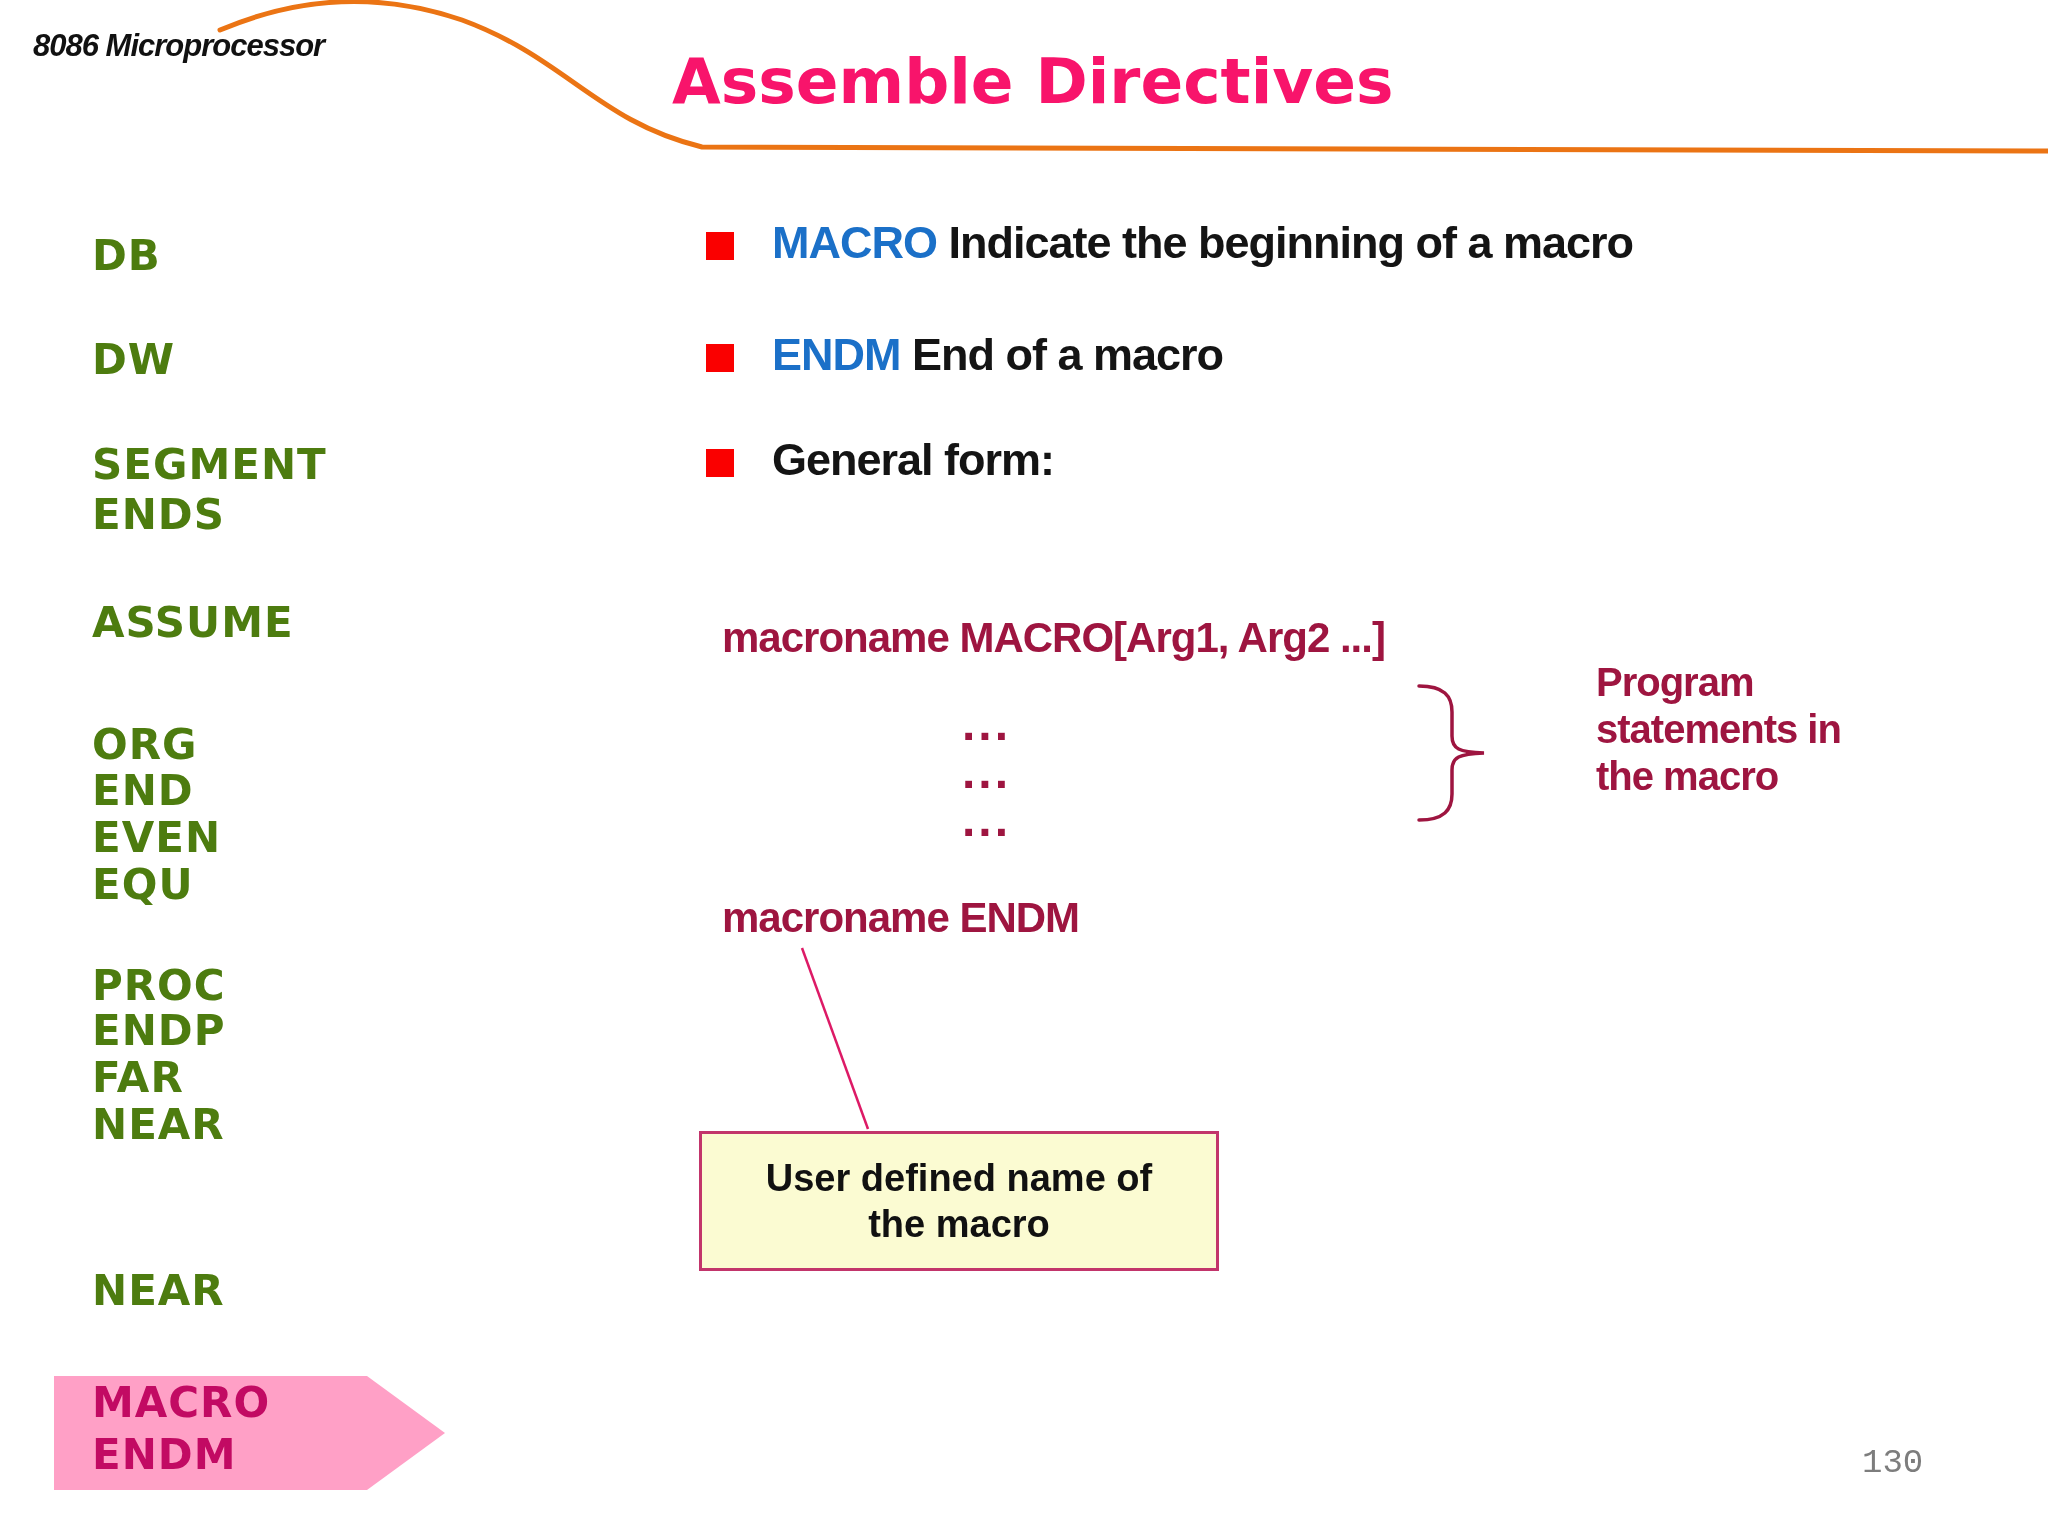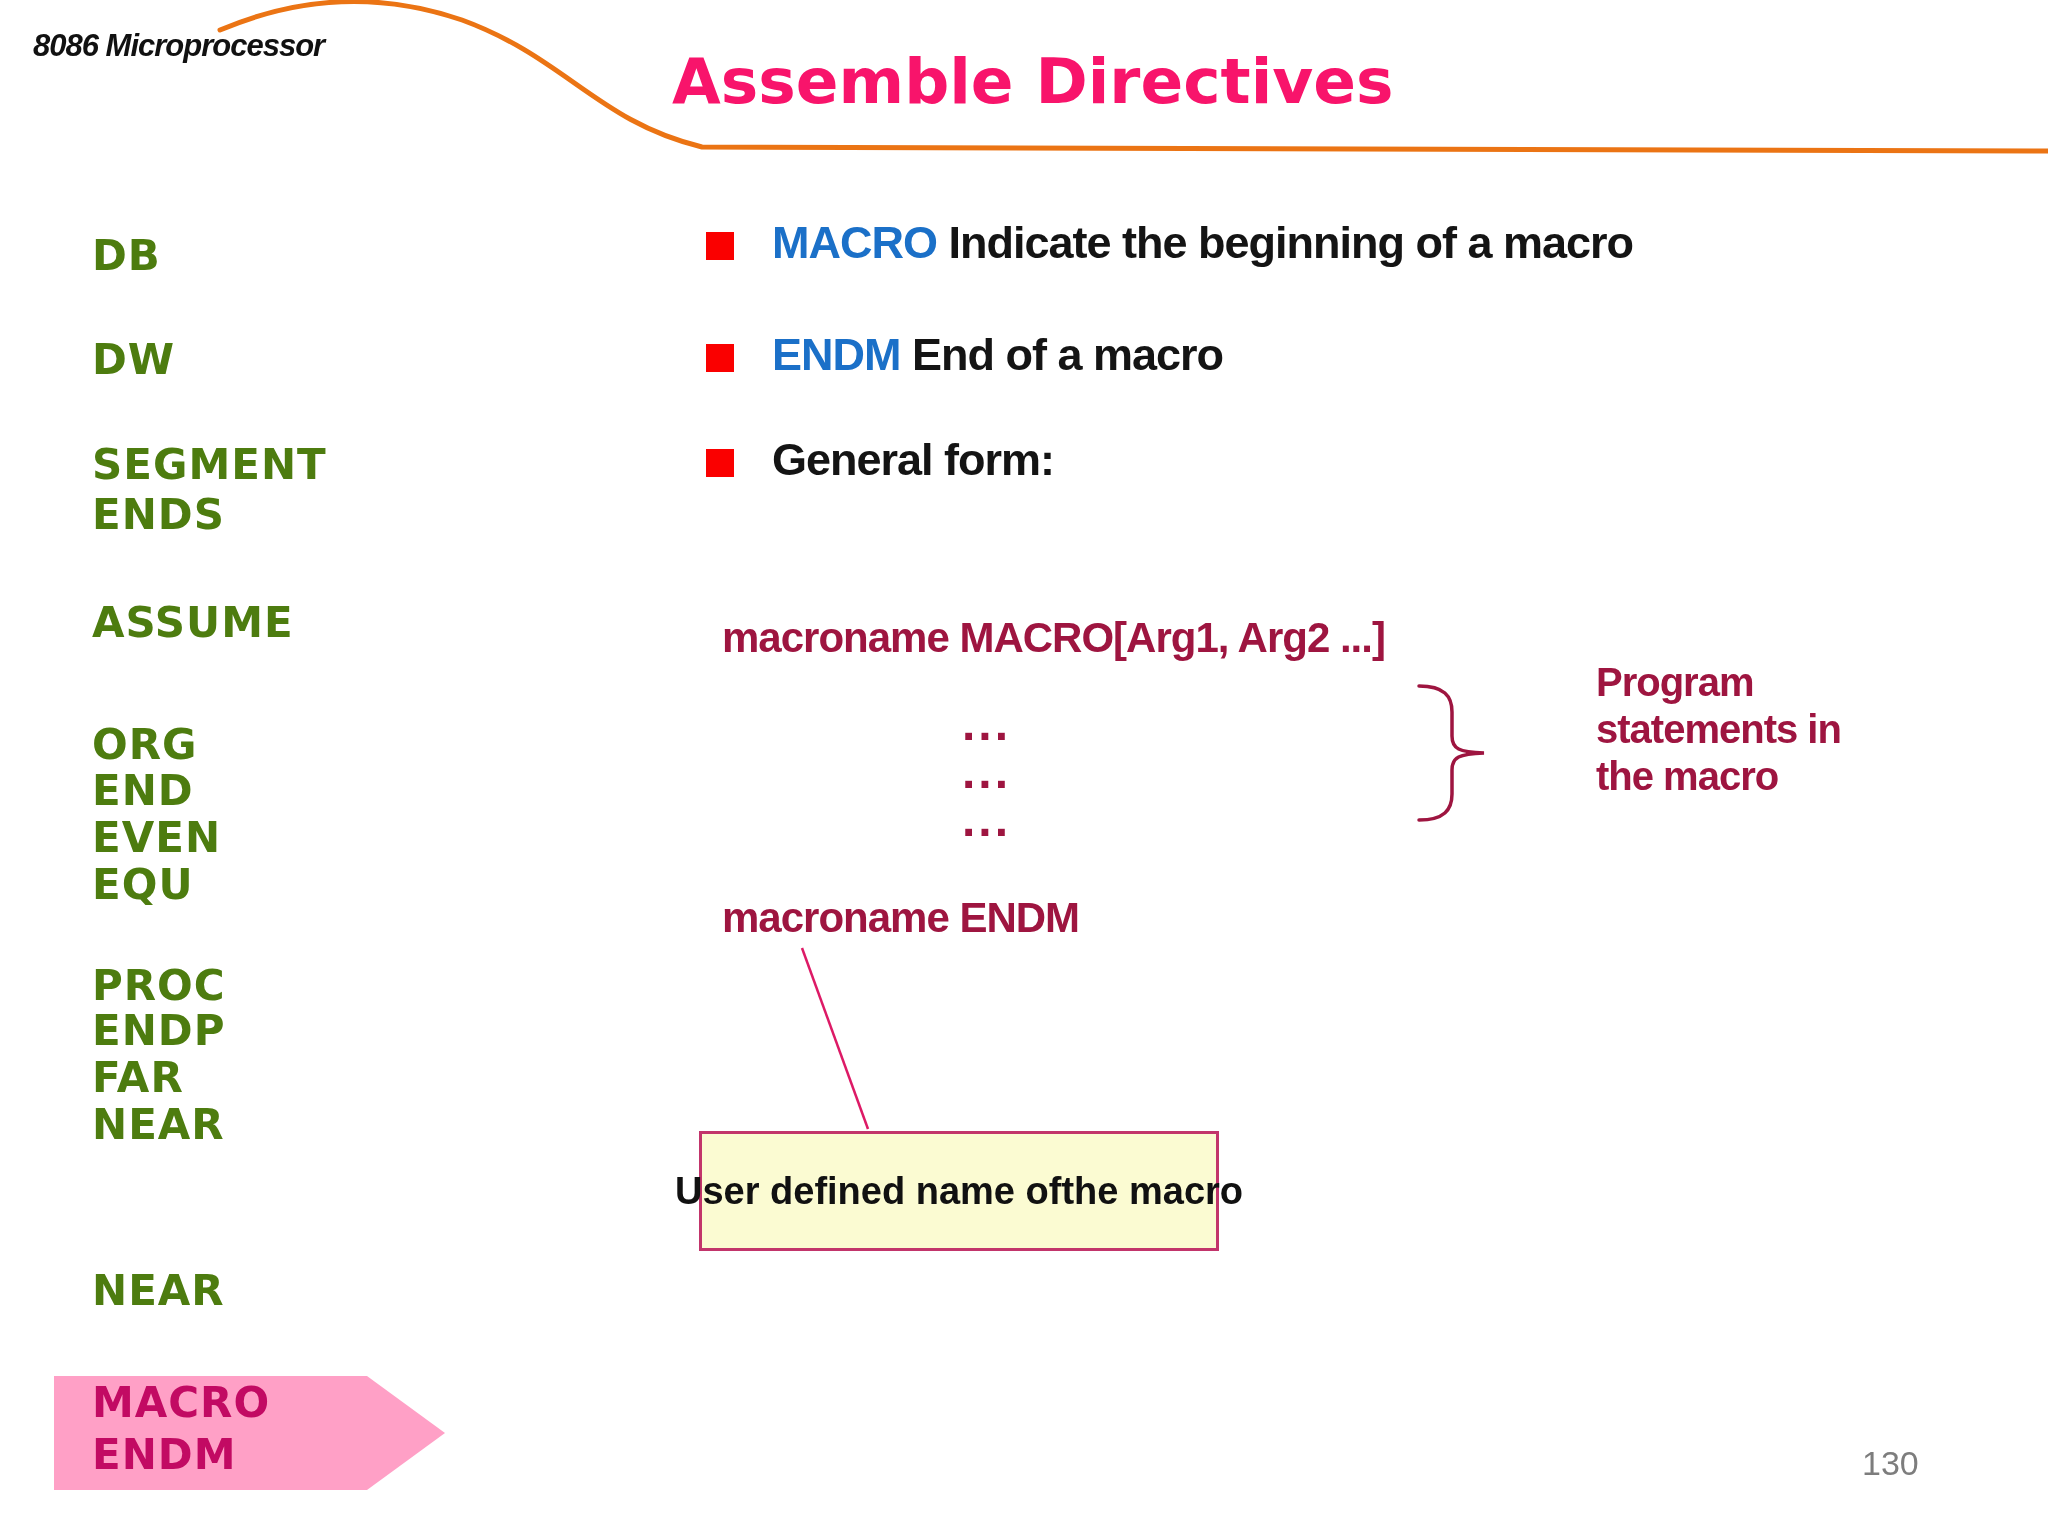--- a/index.html
+++ b/index.html
@@ -22,28 +22,28 @@
   .bullet-sq{left:706px;width:28px;height:28px;background:#FA0000;}
   .bullet-text{left:772px;font-size:45px;color:#141414;}
   .kw{color:#1B70C8;}
 
   .maroon{color:#9E1540;}
   .form-line{font-size:42px;}
   .dots-row{font-size:48px;letter-spacing:3px;}
   .brace-label{left:1596px;font-size:40px;}
 
   .callout-box{
-    left:699px;top:1131px;width:520px;height:120px;box-sizing:border-box;
+    left:699px;top:1131px;width:520px;height:140px;box-sizing:border-box;
     background:#FBFBD2;border:3px solid #C2356B;
-    display:flex;justify-content:center;align-items:center;
+    display:flex;flex-direction:column;justify-content:center;align-items:center;
     font-family:"Liberation Sans",sans-serif;font-weight:bold;font-size:38px;
     color:#111111;line-height:46px;text-align:left;z-index:2;
   }
   .page-num{left:1862px;top:1446px;font-size:34px;color:#7D7D7D;
-    font-family:Liberation Sans, sans-serif;}
+    font-family:Liberation Mono, monospace;}
   svg.decor{position:absolute;left:0;top:0;z-index:1;pointer-events:none;}
   .txt{z-index:2;}
 </style>
 </head>
 <body>
 
 <svg class="decor" width="2048" height="1536" viewBox="0 0 2048 1536">
   <path d="M 220 30 C 300 -4 380 -8 462 20 C 566 58 598 122 702 147 L 2048 151" fill="none" stroke="#EB7414" stroke-width="5" stroke-linecap="round"></path>
   <polygon points="54,1376 367,1376 445,1433 367,1490 54,1490" fill="#FFA0C6"></polygon>
   <path d="M 1419 686 C 1444 686 1452 696 1452 712 L 1452 736 C 1452 749 1459 752 1484 753 C 1459 754 1452 757 1452 770 L 1452 794 C 1452 810 1444 820 1419 820" fill="none" stroke="#9E1540" stroke-width="3.5" stroke-linecap="round"></path>

